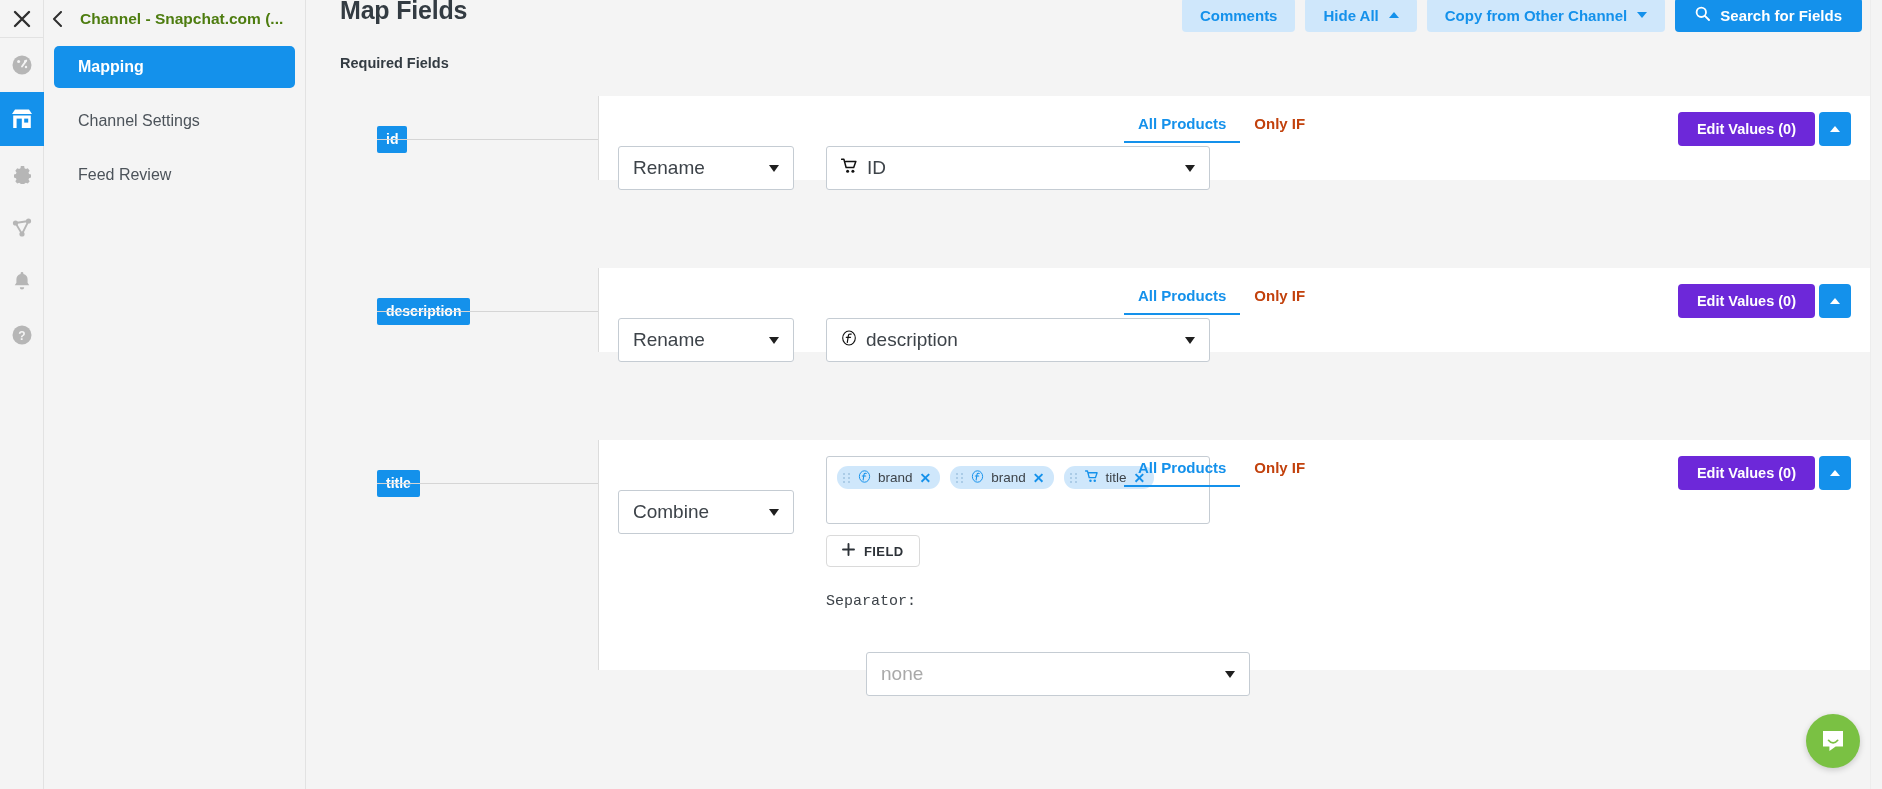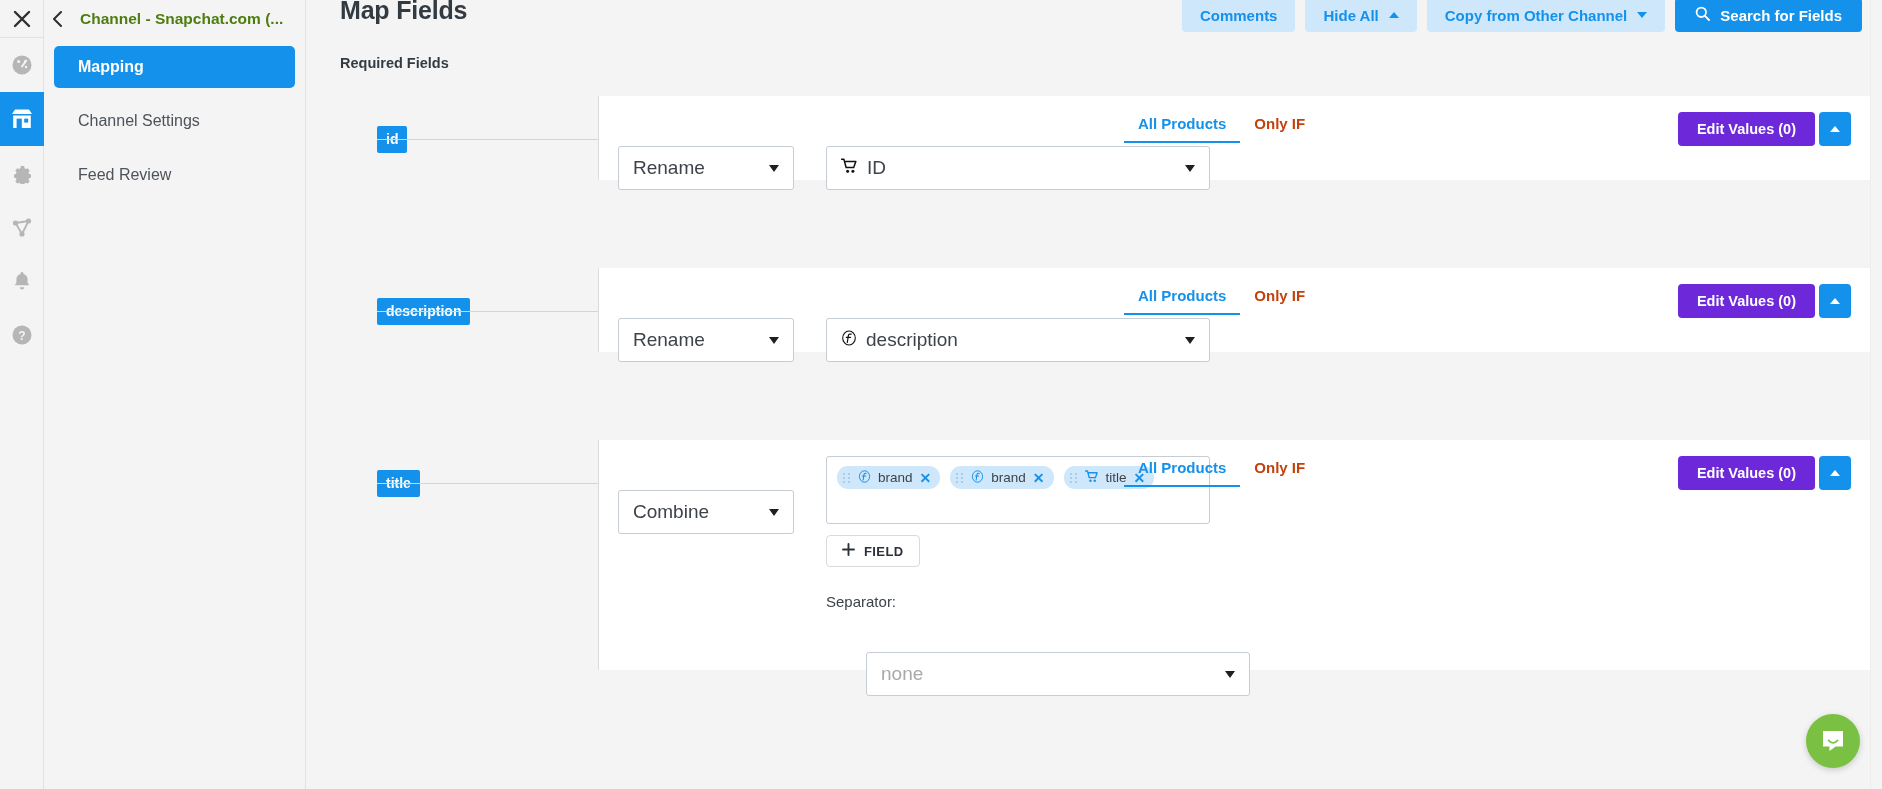--- a/index.html
+++ b/index.html
@@ -156,21 +156,21 @@
   .dots { display: grid; grid-template-columns: 3px 3px; gap: 2px; }
   .dots i { width: 2px; height: 2px; background: #9fc3e0; border-radius: 50%; display: block; }
   .btn-field {
     margin-top: 11px; align-self: flex-start;
     height: 32px; padding: 0 15px;
     background: #fff; border: 1px solid #dadada; border-radius: 4px;
     font-size: 13px; font-weight: bold; color: #2d3238; letter-spacing: 0.4px;
     font-family: "Liberation Sans", sans-serif;
     display: flex; align-items: center; gap: 9px; cursor: pointer;
   }
-  .sep-label { margin-top: 26px; font-size: 15px; color: #3d4349; }
+  .sep-label { margin-top: 26px; font-size: 15px; color: #3d4349; font-family: Liberation Mono, monospace; }
   .sep-wrap { margin-top: 8px; padding-left: 40px; }
 
   
   .card-right {
     position: absolute; right: 0; top: 16px;
     display: flex; align-items: center; gap: 0;
     width: 760px; justify-content: space-between;
   }
   .tabs { display: flex; gap: 0; padding-left: 14px; }
   .tab {

